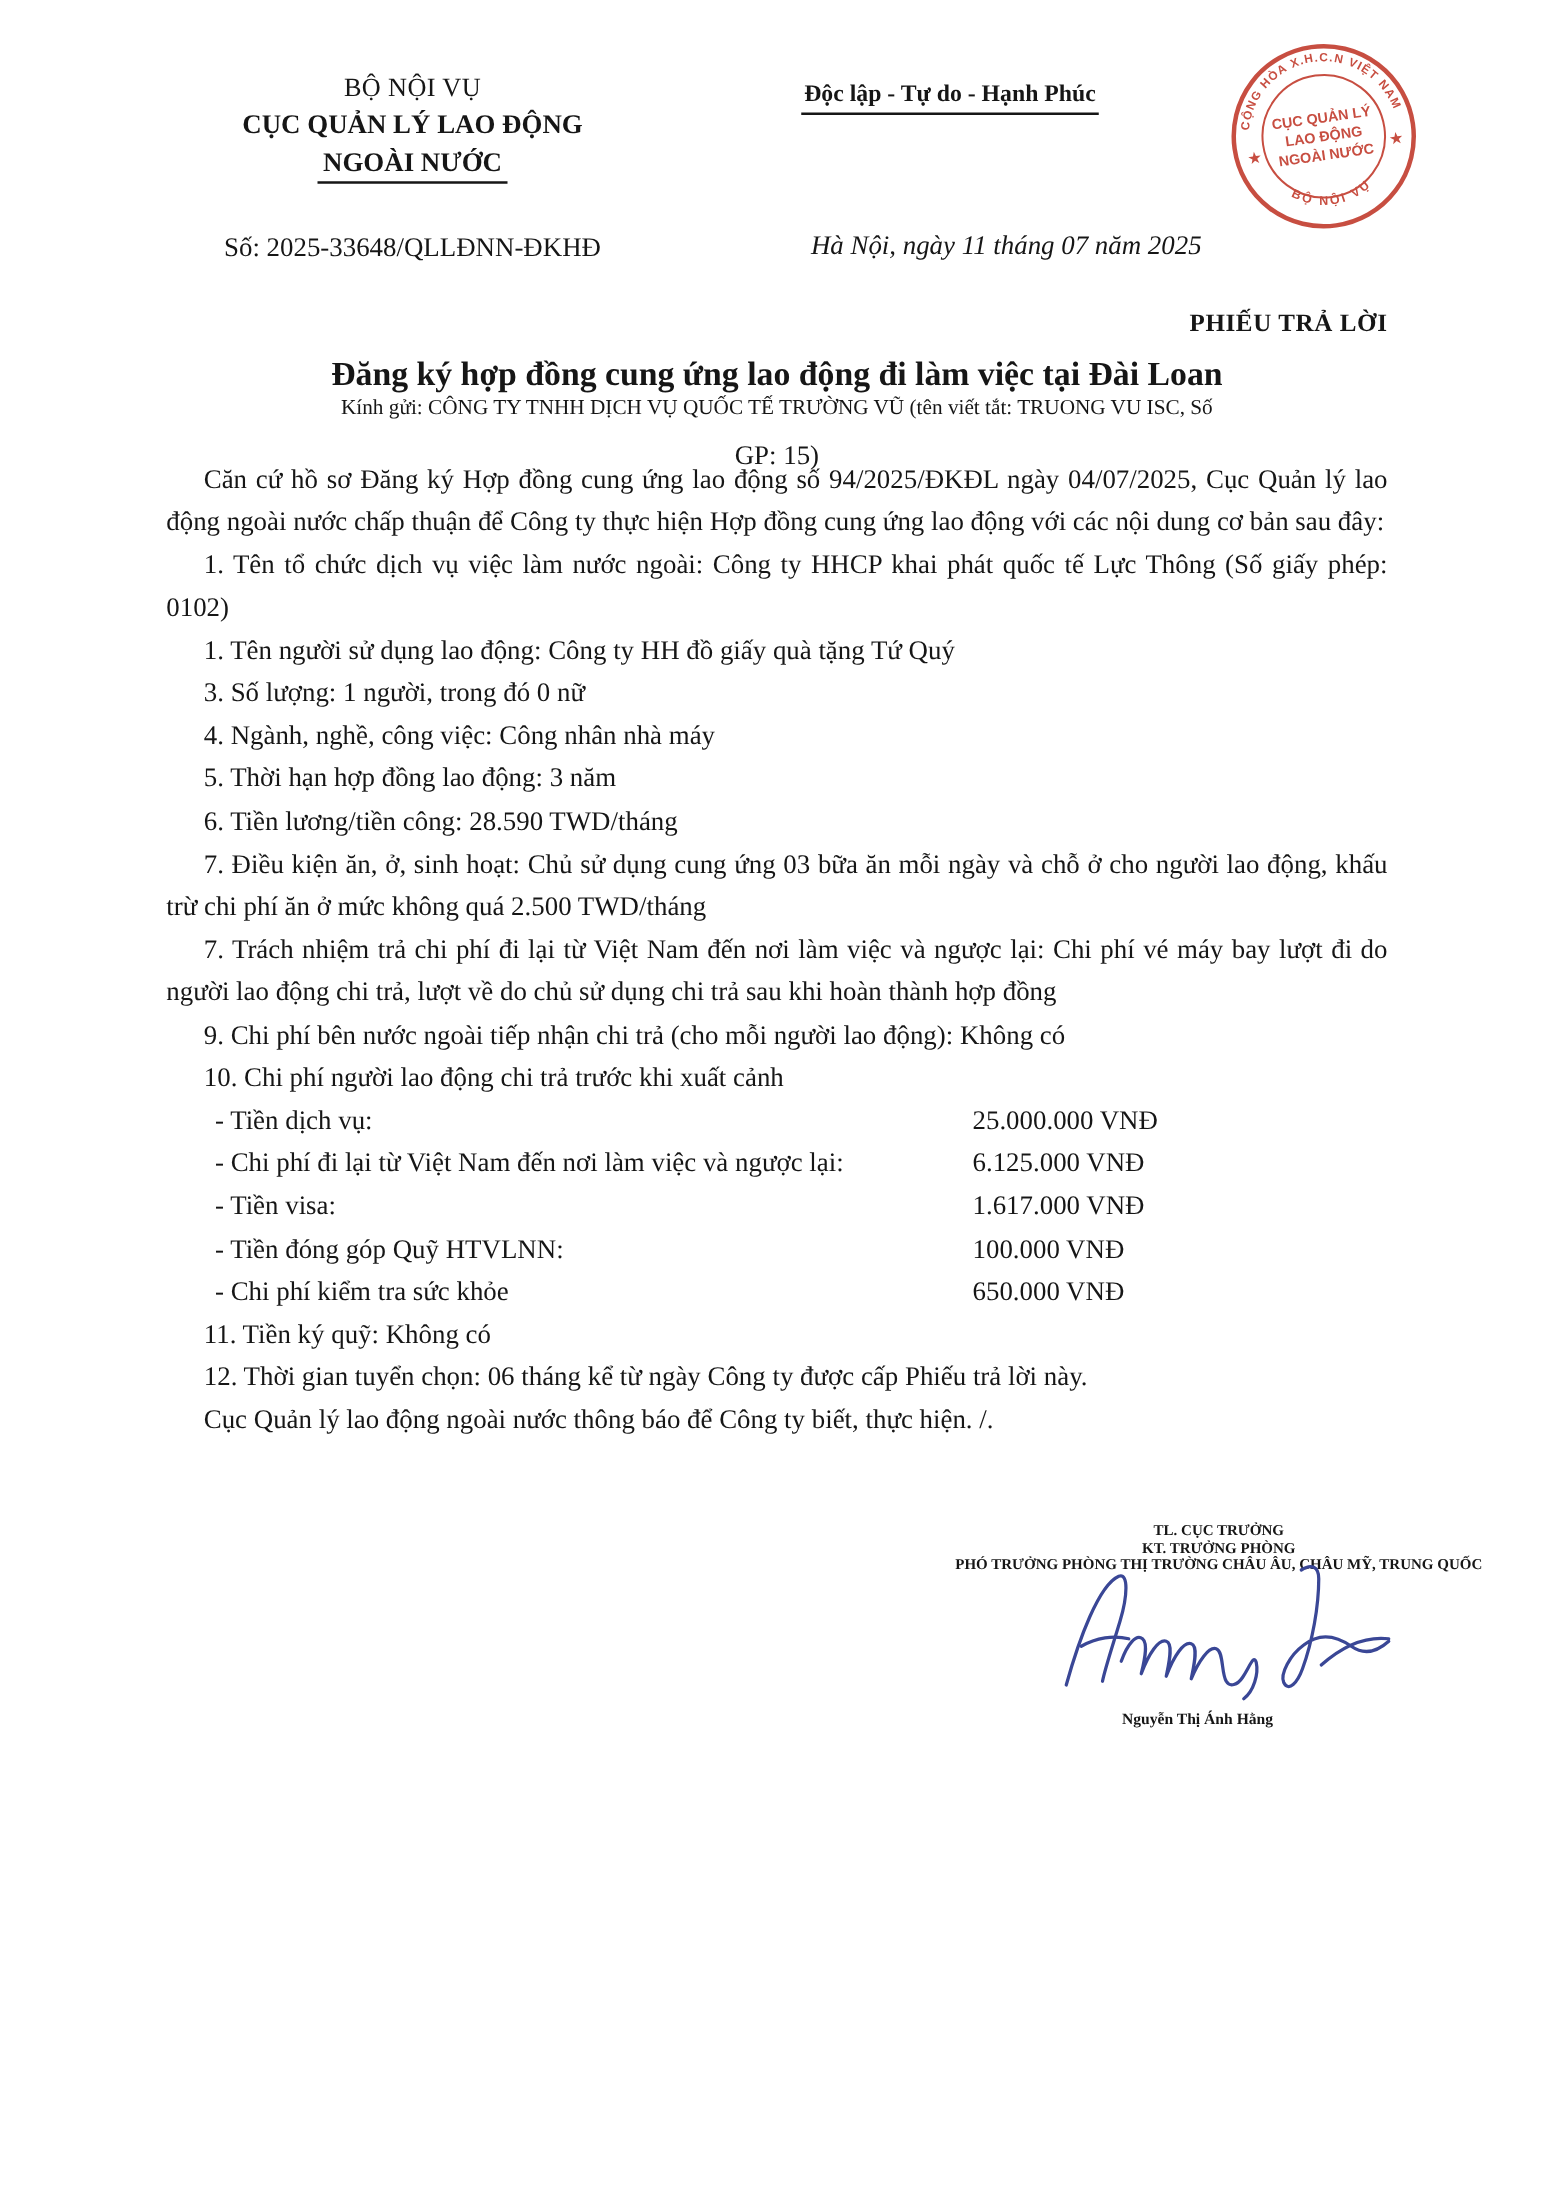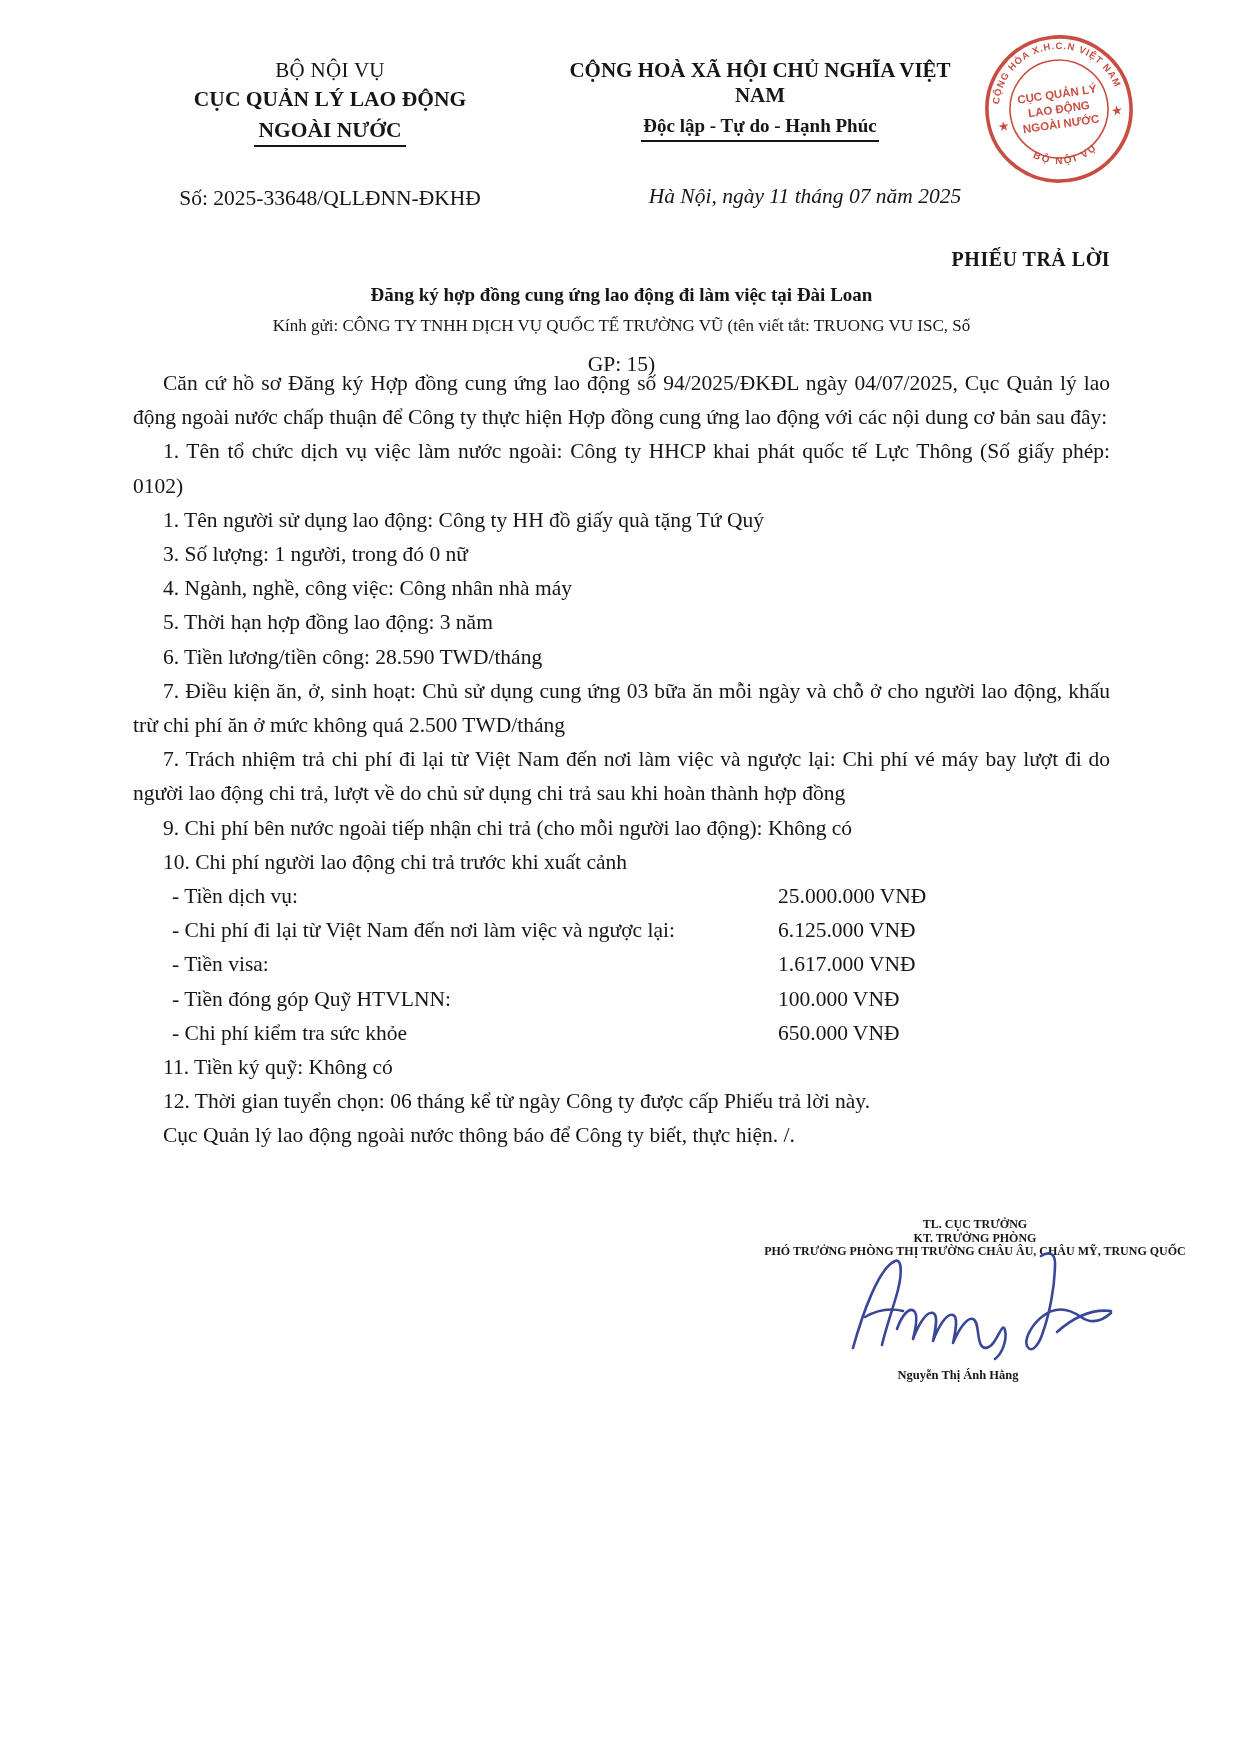--- a/index.html
+++ b/index.html
@@ -24,21 +24,21 @@
   .date-line { position:absolute; left:540px; top:184px; width:530px; text-align:center;
                font-size:21.5px; font-style:italic; }
 
   
   .stamp { position:absolute; left:968px; top:18px; width:182px; height:182px; opacity:.9; }
 
   
   .doc-title   { position:absolute; left:133px; top:248px; width:977px; text-align:right;
                  font-size:20px; font-weight:bold; letter-spacing:.5px; }
   .doc-subtitle{ position:absolute; left:133px; top:284px; width:977px; text-align:center;
-                 font-size:19px; font-weight:bold; }
+                 font-size:27px; font-weight:bold; }
   .recipient-1 { position:absolute; left:133px; top:316px; width:977px; text-align:center;
                  font-size:17px; white-space:nowrap; }
   .recipient-2 { position:absolute; left:133px; top:352px; width:977px; text-align:center;
                  font-size:21.5px; }
 
   
   .content { position:absolute; left:133px; top:366px; width:977px;
              font-size:21.5px; line-height:34.2px; text-align:justify; }
   .content p { text-indent:30px; }
   .fee-row { position:relative; padding-left:39px; height:34.2px; }
@@ -58,21 +58,20 @@
 <div class="page">
 
   <div class="hdr-left">
     <div class="l1">BỘ NỘI VỤ</div>
     <div class="l2">CỤC QUẢN LÝ LAO ĐỘNG</div>
     <div class="l3"><span>NGOÀI NƯỚC</span></div>
   </div>
   <div class="doc-number">Số: 2025-33648/QLLĐNN-ĐKHĐ</div>
 
   <div class="hdr-right">
-    <div class="r1">CỘNG HOÀ XÃ HỘI CHỦ NGHĨA VIỆT NAM</div>
     <div class="r2"><span>Độc lập - Tự do - Hạnh Phúc</span></div>
   </div>
   <div class="date-line">Hà Nội, ngày 11 tháng 07 năm 2025</div>
 
   <svg class="stamp" viewBox="0 0 182 182" xmlns="http://www.w3.org/2000/svg">
     <g transform="rotate(-8 91 91)" fill="none" stroke="#c23b2d">
       <circle cx="91" cy="91" r="72" stroke-width="3.6"></circle>
       <circle cx="91" cy="91" r="49" stroke-width="1.6"></circle>
       <path id="arcTop" d="M 31.9 80.6 A 60 60 0 0 1 150.1 80.6" stroke="none"></path>
       <path id="arcBot" d="M 41.2 114.2 A 55 55 0 0 0 140.8 114.2" stroke="none"></path>

